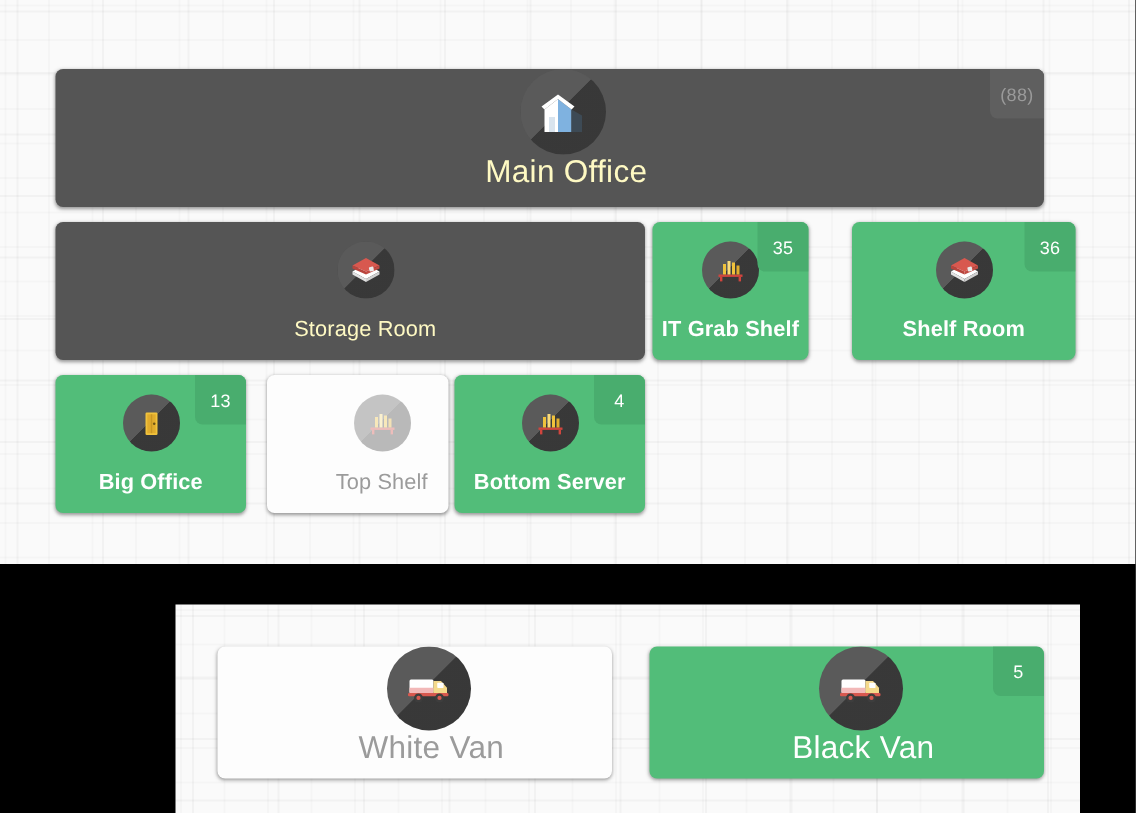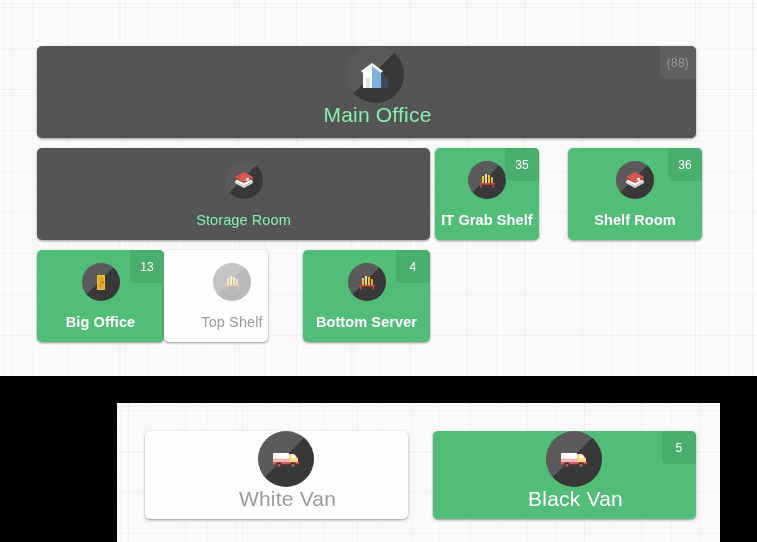--- a/index.html
+++ b/index.html
@@ -123,21 +123,21 @@
     margin-top: 13px;
     font-size: 14.5px;
     font-weight: 700;
     text-align: center;
     letter-spacing: 0.1px;
   }
   .card.col-layout.thin-label .card-label {
     font-weight: 400;
   }
 
-  .label-light { color: #86efac; }
+  .label-light { color: #fef9c3; }
   .label-white { color: #ffffff; }
   .label-gray  { color: #9b9b9b; }
 </style>
 </head>
 <body>
 
 <div id="root">
 
   <div id="panel-top" class="tile-bg">
 
@@ -188,21 +188,21 @@
             <rect x="7" y="8" width="2" height="7" fill="#f0c23c"></rect>
             <rect x="10" y="6" width="2" height="9" fill="#fadb7a"></rect>
             <rect x="13" y="7" width="2" height="8" fill="#f0c23c"></rect>
             <rect x="16" y="9" width="2" height="6" fill="#e0ad2e"></rect>
           </svg>
         </div>
       </div>
       <div class="card-label label-white">IT Grab Shelf</div>
     </div>
 
-    <div class="card green col-layout" style="left:568px; top:148px; width:134px; height:92px;">
+    <div class="card green col-layout" style="left:568px; top:148px; width:149px; height:92px;">
       <div class="badge on-green">36</div>
       <div class="icon-circle" style="width:38px;height:38px;">
         <div class="shadow-wedge"></div>
         <div class="glyph">
           <svg width="24" height="24" viewBox="0 0 24 24">
             <polygon points="3,13 12,8 21,13 12,18" fill="#ffffff"></polygon>
             <polygon points="3,13 12,18 12,20 3,15" fill="#e2e2e2"></polygon>
             <polygon points="12,18 21,13 21,15 12,20" fill="#d0d0d0"></polygon>
             <polygon points="3,9 12,4 21,9 12,13" fill="#d8584f"></polygon>
             <polygon points="3,9 12,13 12,15 3,11" fill="#b8453d"></polygon>
@@ -223,21 +223,21 @@
             <rect x="8" y="5" width="8" height="15" rx="0.8" fill="#f0c23c"></rect>
             <rect x="9.2" y="6.2" width="5.6" height="12.6" fill="#e0ab2c"></rect>
             <rect x="11.5" y="6.2" width="1" height="12.6" fill="#c99723"></rect>
             <circle cx="13.8" cy="12.5" r="0.85" fill="#6d5415"></circle>
           </svg>
         </div>
       </div>
       <div class="card-label label-white">Big Office</div>
     </div>
 
-    <div class="card white col-layout thin-label" style="left:164px; top:250px; width:104px; height:92px;padding-left:32px;">
+    <div class="card white col-layout thin-label" style="left:178px; top:250px; width:121px; height:92px;padding-left:32px;">
       <div class="icon-circle faded" style="width:38px;height:38px;">
         <div class="shadow-wedge"></div>
         <div class="glyph">
           <svg width="24" height="24" viewBox="0 0 24 24">
             <rect x="4" y="15" width="16" height="1.6" fill="#d0453e"></rect>
             <rect x="5" y="16.6" width="1.6" height="3" fill="#d0453e"></rect>
             <rect x="17.4" y="16.6" width="1.6" height="3" fill="#d0453e"></rect>
             <rect x="7" y="8" width="2" height="7" fill="#f0c23c"></rect>
             <rect x="10" y="6" width="2" height="9" fill="#fadb7a"></rect>
             <rect x="13" y="7" width="2" height="8" fill="#f0c23c"></rect>

